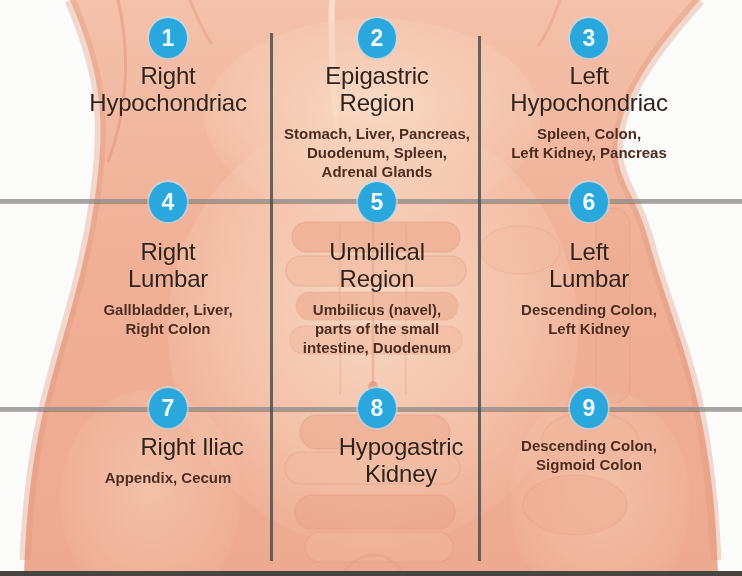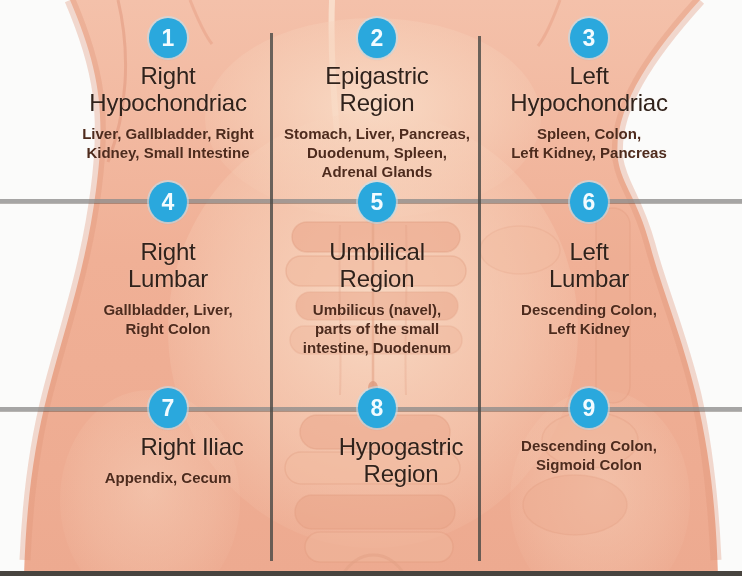--- a/index.html
+++ b/index.html
@@ -152,22 +152,20 @@
   <div class="hline h2"></div>
   <div class="vline v1"></div>
   <div class="vline v2"></div>
 
   <div class="region c1 row1">
     <div class="badge">
       <span>1</span>
     </div>
     <div class="title">Right
 Hypochondriac</div>
-    <div class="organs">Liver, Gallbladder, Right
-Kidney, Small Intestine</div>
   </div>
 
   <div class="region c2 row1">
     <div class="badge">
       <span>2</span>
     </div>
     <div class="title">Epigastric
 Region</div>
     <div class="organs">Stomach, Liver, Pancreas,
 Duodenum, Spleen,
@@ -221,21 +219,21 @@
     </div>
     <div class="title">Right Iliac</div>
     <div class="organs">Appendix, Cecum</div>
   </div>
 
   <div class="region c2 row3">
     <div class="badge">
       <span>8</span>
     </div>
     <div class="title">Hypogastric
-Region</div>
+Kidney</div>
   </div>
 
   <div class="region c3 row3">
     <div class="badge">
       <span>9</span>
     </div>
     <div class="organs">Descending Colon,
 Sigmoid Colon</div>
   </div>
 

